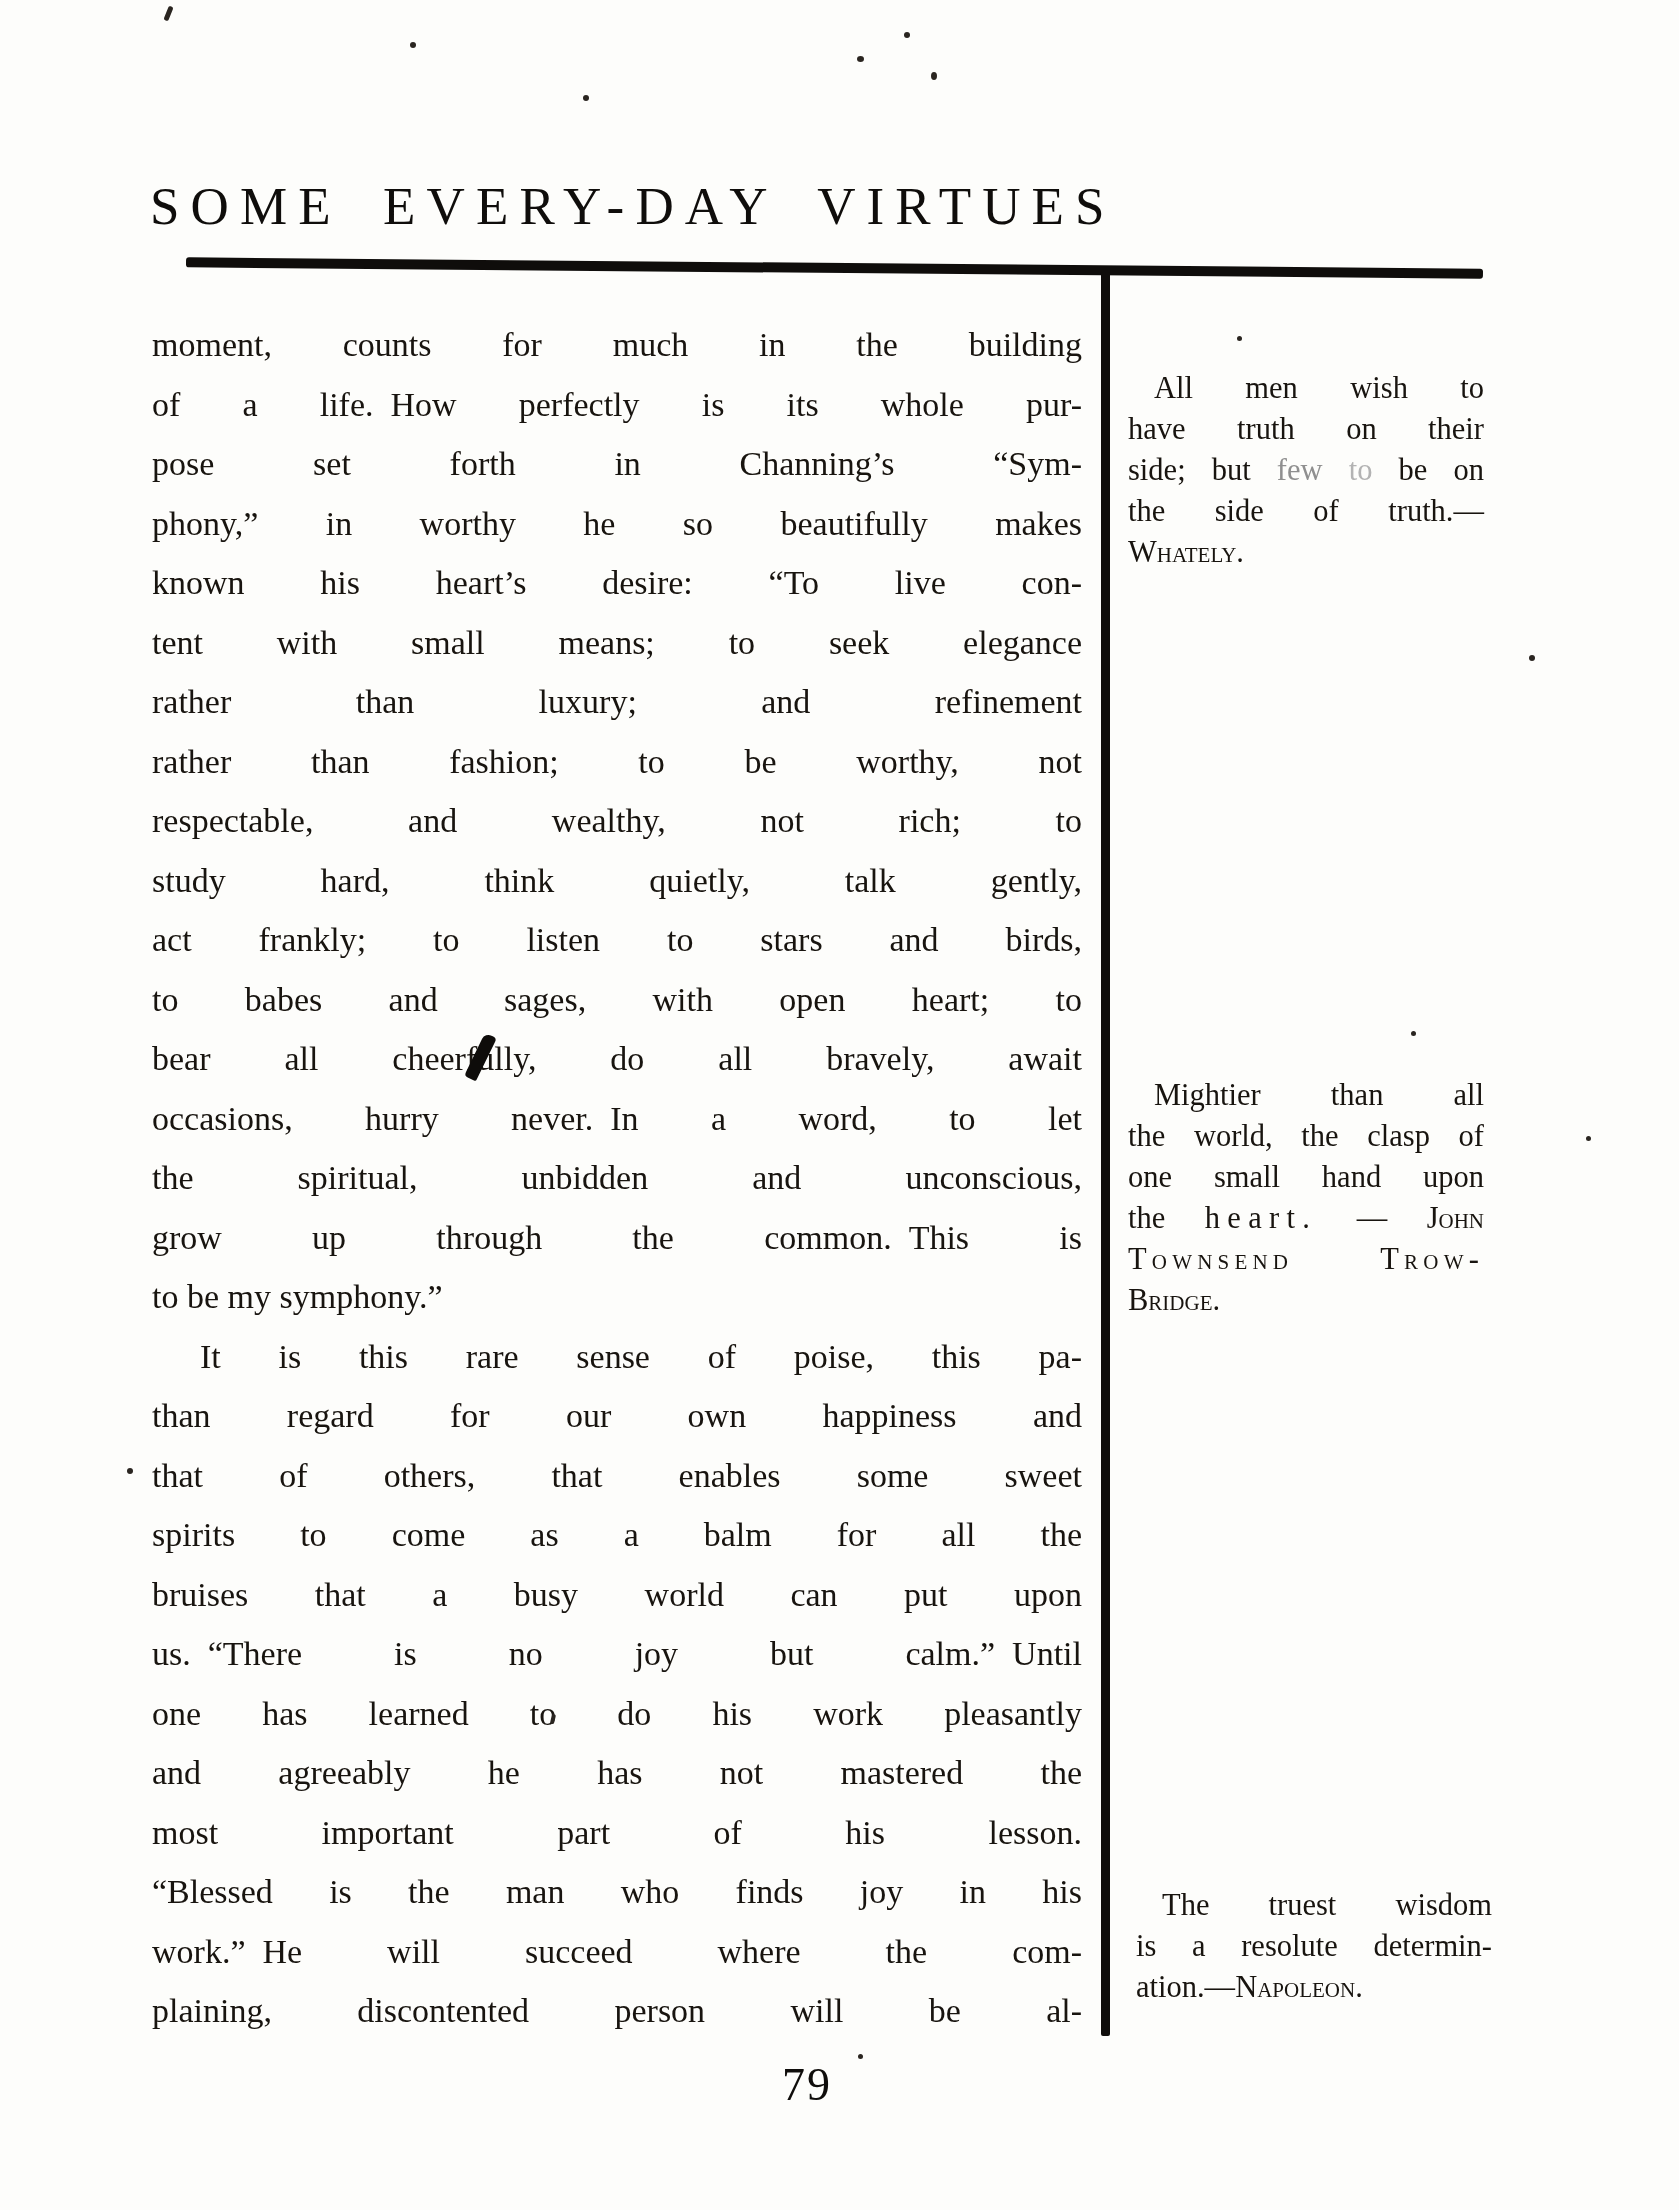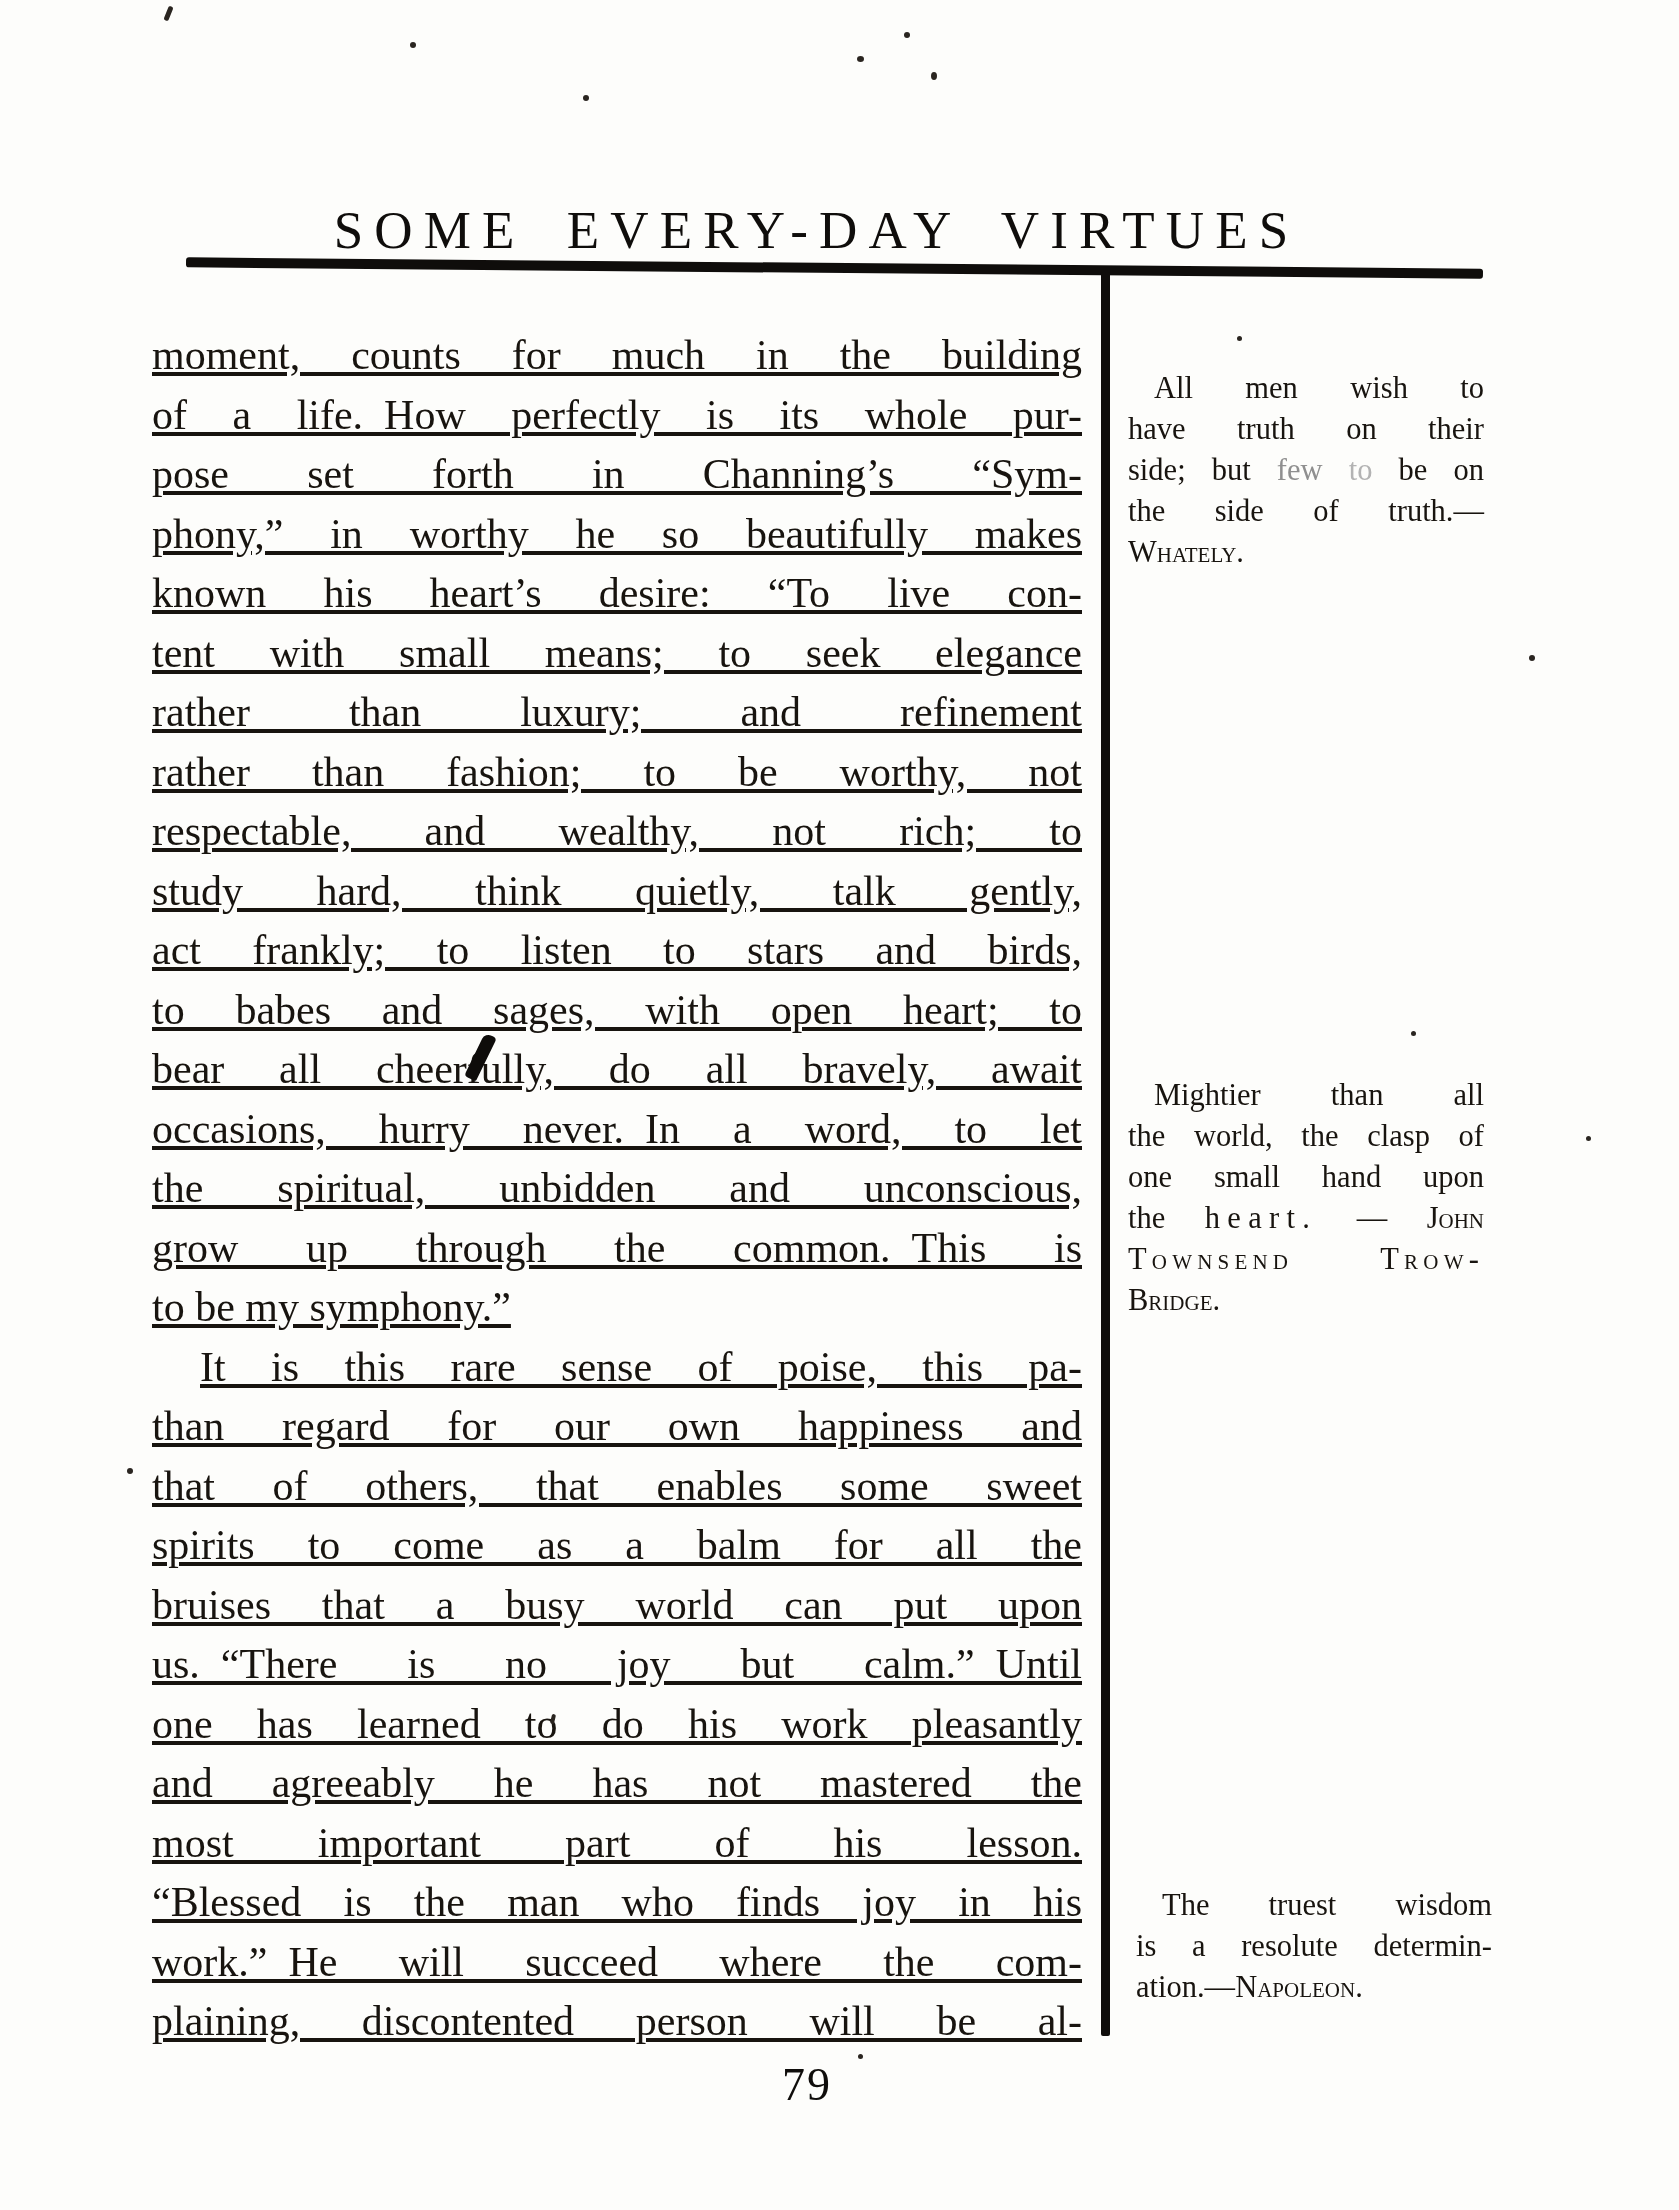--- a/index.html
+++ b/index.html
@@ -2,35 +2,35 @@
 <html><head>
 <meta charset="utf-8">
 <style>
   html,body{margin:0;padding:0;background:#e9e8e3;}
   .page{
     position:relative;width:1679px;height:2210px;background:#fdfdfb;
     color:#18140f;font-family:"Liberation Serif","DejaVu Serif",serif;
     overflow:hidden;
   }
   .header{
-    position:absolute;left:150px;top:200px;width:1333px;
-    text-align:center;font-size:53px;letter-spacing:0.21em;word-spacing:0.32em;
+    position:absolute;left:150px;top:176px;width:1333px;
+    font-size:53px;letter-spacing:0.21em;word-spacing:0.32em;
     white-space:nowrap;color:#0f0d0b;
   }
   .hrule{
     position:absolute;left:186px;top:263px;width:1297px;height:10px;
     background:#0f0d0b;transform:rotate(0.5deg);border-radius:3px;
   }
   .vrule{
     position:absolute;left:1101px;top:272px;width:9px;height:1764px;
     background:#0f0d0b;border-radius:2px;
   }
   .main{
-    position:absolute;left:152px;top:326px;width:930px;
-    font-size:42px;line-height:59.5px;text-decoration:underline;
+    position:absolute;left:152px;top:315px;width:930px;
+    font-size:34px;line-height:59.5px;
   }
   .bline{min-height:59.5px;}
   .just{text-align:justify;text-align-last:justify;}
   .indent{text-indent:48px;}
   .sidenote{
     position:absolute;left:1128px;width:356px;
     font-size:30.5px;line-height:41px;
   }
   #sidenote-1{top:368px;}
   #sidenote-2{top:1075px;}

